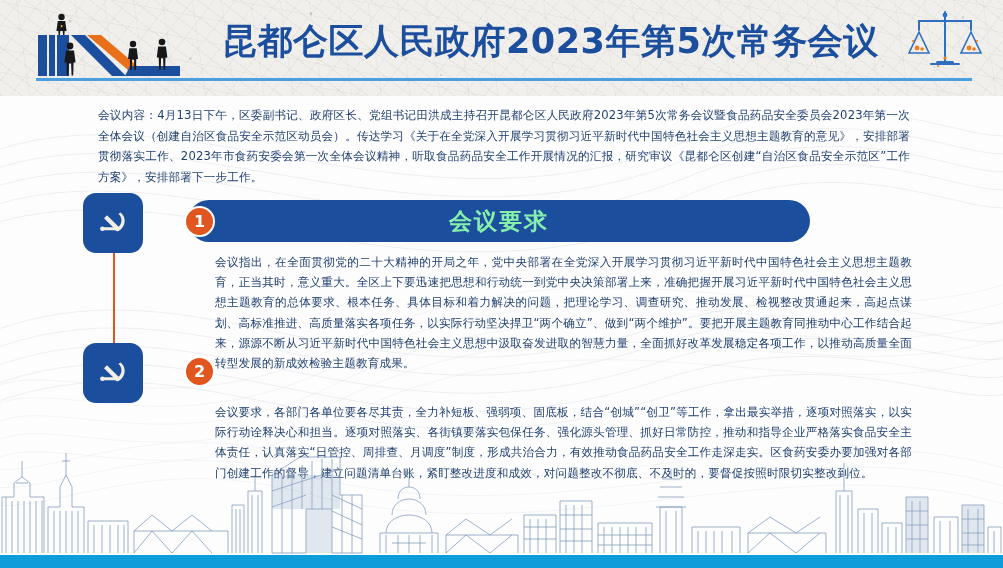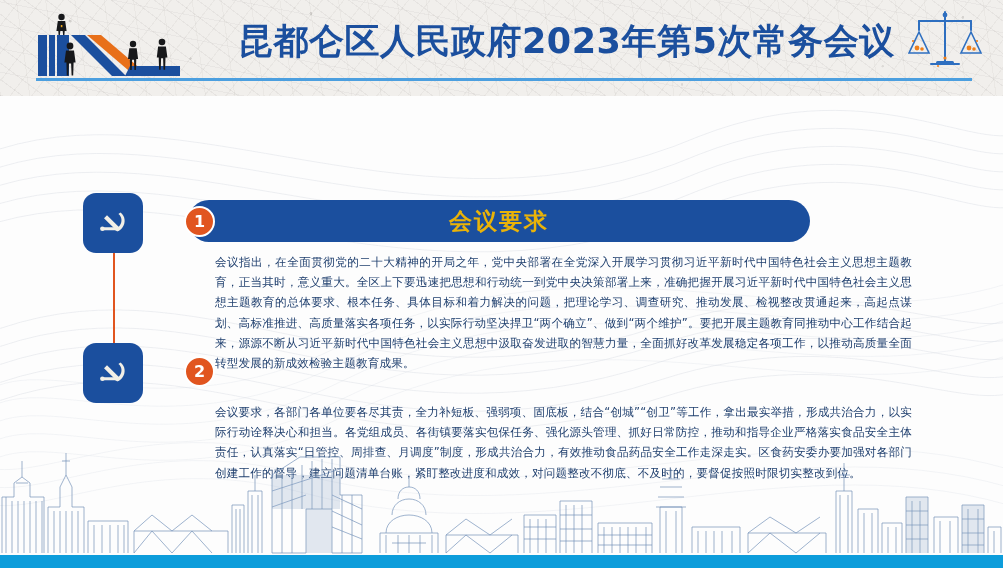--- a/index.html
+++ b/index.html
@@ -50,21 +50,20 @@
   
   #logo { position:absolute; left:30px; top:8px; width:190px; height:70px; }
 
   
   #title {
     position:absolute; left:222px; top:18px;
     font-size:35px; font-weight:bold; letter-spacing:.5px;
     color:#1b4f9e;
     white-space:nowrap;
     font-family:"DejaVu Sans","Liberation Sans",sans-serif;
-    margin-left:16px;
   }
 
   
   #scales { position:absolute; left:908px; top:8px; width:74px; height:66px; }
 
   
   #bodybg {
     position:absolute; left:0; top:96px; width:1003px; height:472px;
     background:#fdfdfd;
     overflow:hidden;
@@ -93,21 +92,21 @@
 
   
   .sec-banner {
     position:absolute; height:42px; width:622px; left:188px;
     background:#1b4f9e; border-radius:21px;
     display:flex; align-items:center; justify-content:center;
   }
   #banner1 { top:200px; }
   #banner2 { top:350px; }
   .sec-title {
-    color:#eab308; font-size:23px; font-weight:bold; letter-spacing:2px;
+    color:#86efac; font-size:23px; font-weight:bold; letter-spacing:2px;
     font-family:"DejaVu Sans","Liberation Sans",sans-serif;
   }
   .sec-badge {
     position:absolute; width:31px; height:31px; border-radius:50%;
     background:#e1551f; border:2px solid #fff;
     display:flex; align-items:center; justify-content:center;
     color:#fff; font-size:16px; font-weight:bold;
     font-family:"DejaVu Sans","Liberation Sans",sans-serif;
     z-index:3;
   }
@@ -222,20 +221,21 @@
         <path d="M1030,216 C820,296 600,156 340,286 C160,376 40,286 -20,336"></path>
         <path d="M1030,234 C820,314 600,174 340,304 C160,394 40,304 -20,354"></path>
         <path d="M1030,252 C820,332 600,192 340,322 C160,412 40,322 -20,372"></path>
         <path d="M1030,380 C800,300 560,430 300,360 C140,318 40,390 -20,370"></path>
         <path d="M1030,398 C800,318 560,448 300,378 C140,336 40,408 -20,388"></path>
         <path d="M1030,416 C800,336 560,466 300,396 C140,354 40,426 -20,406"></path>
       </g>
     </svg>
   </div>
 
+  <div id="intro">会议内容：4月13日下午，区委副书记、政府区长、党组书记田洪成主持召开昆都仑区人民政府2023年第5次常务会议暨食品药品安全委员会2023年第一次全体会议（创建自治区食品安全示范区动员会）。传达学习《关于在全党深入开展学习贯彻习近平新时代中国特色社会主义思想主题教育的意见》，安排部署贯彻落实工作、2023年市食药安委会第一次全体会议精神，听取食品药品安全工作开展情况的汇报，研究审议《昆都仑区创建“自治区食品安全示范区”工作方案》，安排部署下一步工作。</div>
 
   <div id="connector"></div>
 
   <div class="emblem" id="emblem1">
     <svg width="36" height="36" viewBox="0 0 36 36">
       <g fill="#f2efe6">
         <path d="M25.5 7.5 c4.8 3.4 5.6 10.6 1.6 15.4 c-1.4 1.7 -3.2 2.9 -5.1 3.5 l-1.1 -3.0 c1.4 -0.5 2.7 -1.4 3.7 -2.7 c3.0 -3.7 2.4 -9.1 -1.2 -11.7 z"></path>
         <path d="M9.0 13.2 l3.0 -3.0 l11.4 11.4 c0.7 0.7 0.7 1.8 0 2.5 l-0.5 0.5 c-0.7 0.7 -1.8 0.7 -2.5 0 z"></path>
         <rect x="6.0" y="22.2" width="17.5" height="3.1" rx="1.5"></rect>
         <circle cx="7.4" cy="23.7" r="2.3"></circle>
@@ -254,21 +254,21 @@
       <g fill="#f2efe6">
         <path d="M25.5 7.5 c4.8 3.4 5.6 10.6 1.6 15.4 c-1.4 1.7 -3.2 2.9 -5.1 3.5 l-1.1 -3.0 c1.4 -0.5 2.7 -1.4 3.7 -2.7 c3.0 -3.7 2.4 -9.1 -1.2 -11.7 z"></path>
         <path d="M9.0 13.2 l3.0 -3.0 l11.4 11.4 c0.7 0.7 0.7 1.8 0 2.5 l-0.5 0.5 c-0.7 0.7 -1.8 0.7 -2.5 0 z"></path>
         <rect x="6.0" y="22.2" width="17.5" height="3.1" rx="1.5"></rect>
         <circle cx="7.4" cy="23.7" r="2.3"></circle>
         <circle cx="22.2" cy="23.7" r="2.3"></circle>
       </g>
     </svg>
   </div>
   <div class="sec-badge" id="badge2">2</div>
-  <div class="sec-body" id="body2">会议要求，各部门各单位要各尽其责，全力补短板、强弱项、固底板，结合“创城”“创卫”等工作，拿出最实举措，形成共治合力，以实际行动诠释决心和担当。各党组成员、各街镇要落实包保任务、强化源头管理、抓好日常防控，推动和指导企业严格落实食品安全主体责任，认真落实“日管控、周排查、月调度”制度，形成共治合力，有效推动食品药品安全工作走深走实。区食药安委办要加强对各部门创建工作的督导，建立问题清单台账，紧盯整改进度和成效，对问题整改不彻底、不及时的，要督促按照时限切实整改到位。</div>
+  <div class="sec-body" id="body2">会议要求，各部门各单位要各尽其责，全力补短板、强弱项、固底板，结合“创城”“创卫”等工作，拿出最实举措，逐项对照落实，以实际行动诠释决心和担当。逐项对照落实、各街镇要落实包保任务、强化源头管理、抓好日常防控，推动和指导企业严格落实食品安全主体责任，认真落实“日管控、周排查、月调度”制度，形成共治合力，有效推动食品药品安全工作走深走实。区食药安委办要加强对各部门创建工作的督导，建立问题清单台账，紧盯整改进度和成效，对问题整改不彻底、不及时的，要督促按照时限切实整改到位。</div>
 
   <svg id="city" viewBox="0 0 1003 120" preserveAspectRatio="none">
     <g stroke="#5d7fae" fill="none" stroke-width="0.7" opacity="0.85">
 
       <path d="M2,118 L2,62 L14,62 L14,48 L22,42 L30,48 L30,62 L44,62 L44,118"></path>
       <path d="M6,62 L6,118 M12,66 L12,118 M18,66 L18,118 M24,66 L24,118 M30,66 L30,118 M36,66 L36,118 M42,66 L42,118"></path>
       <path d="M22,42 L22,26 M16,48 L28,48"></path>
 
       <path d="M48,118 L48,72 L60,72 L60,52 L66,40 L72,52 L72,72 L84,72 L84,118"></path>
       <path d="M66,40 L66,18 M62,26 L70,26 M54,76 L54,118 M60,76 L60,118 M66,76 L66,118 M72,76 L72,118 M78,76 L78,118"></path>

